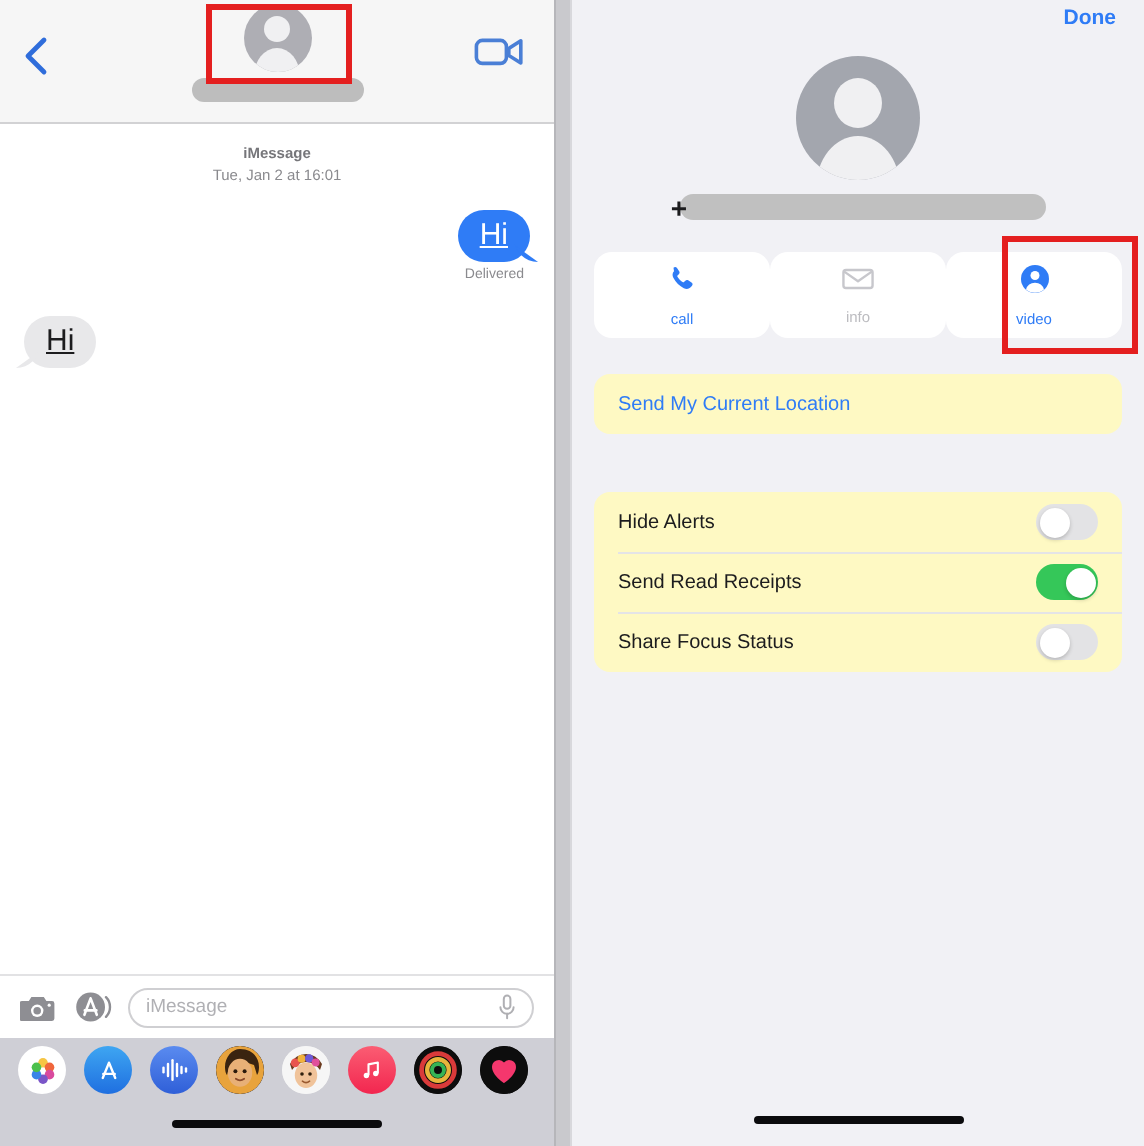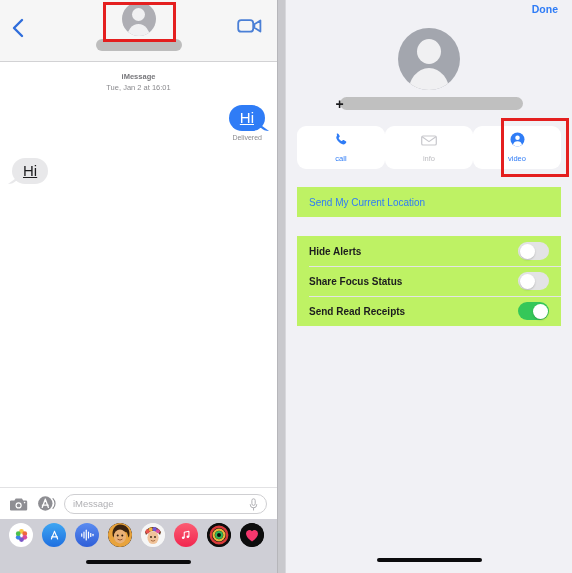--- a/index.html
+++ b/index.html
@@ -217,27 +217,27 @@
   .action-btn.disabled .lbl { color: #bcbcc0; }
   .redbox-info {
     position: absolute;
     right: 3px; top: -8px;
     width: 68px; height: 59px;
     border: 3px solid #e41f1f;
     pointer-events: none;
   }
 
   .card {
-    background: #bef264;
-    border-radius: 0;
-    margin: 0 11px;
+    background: #fef9c3;
+    border-radius: 8px;
+    margin: 10px 11px;
     overflow: hidden;
   }
   .card.loc { margin-top: 18px; }
-  .card.switches { margin-top: 19px; font-weight: bold; }
+  .card.switches { margin-top: 19px; }
   .card-row {
     height: 30px;
     display: flex; align-items: center;
     padding: 0 12px;
     position: relative;
   }
   .card-row + .card-row::before {
     content:""; position:absolute; left:12px; right:0; top:0;
     height:1px; background:#e4e4e6;
   }
@@ -484,31 +484,31 @@
     </div>
 
     <div class="card switches">
       <div class="card-row">
         <span class="label">Hide Alerts</span>
         <span class="toggle">
             <span class="knob"></span>
           </span>
       </div>
       <div class="card-row">
+        <span class="label">Send Read Receipts</span>
+        <span class="toggle on">
+            <span class="knob"></span>
+          </span>
+      </div>
+      <div class="card-row">
         <span class="label">Share Focus Status</span>
         <span class="toggle">
             <span class="knob"></span>
           </span>
       </div>
-      <div class="card-row">
-        <span class="label">Send Read Receipts</span>
-        <span class="toggle on">
-            <span class="knob"></span>
-          </span>
-      </div>
     </div>
 
     <div class="right-spacer"></div>
 
     <div class="right-home-wrap">
       <div class="right-home-bar"></div>
     </div>
   </div>
 
 </div>

